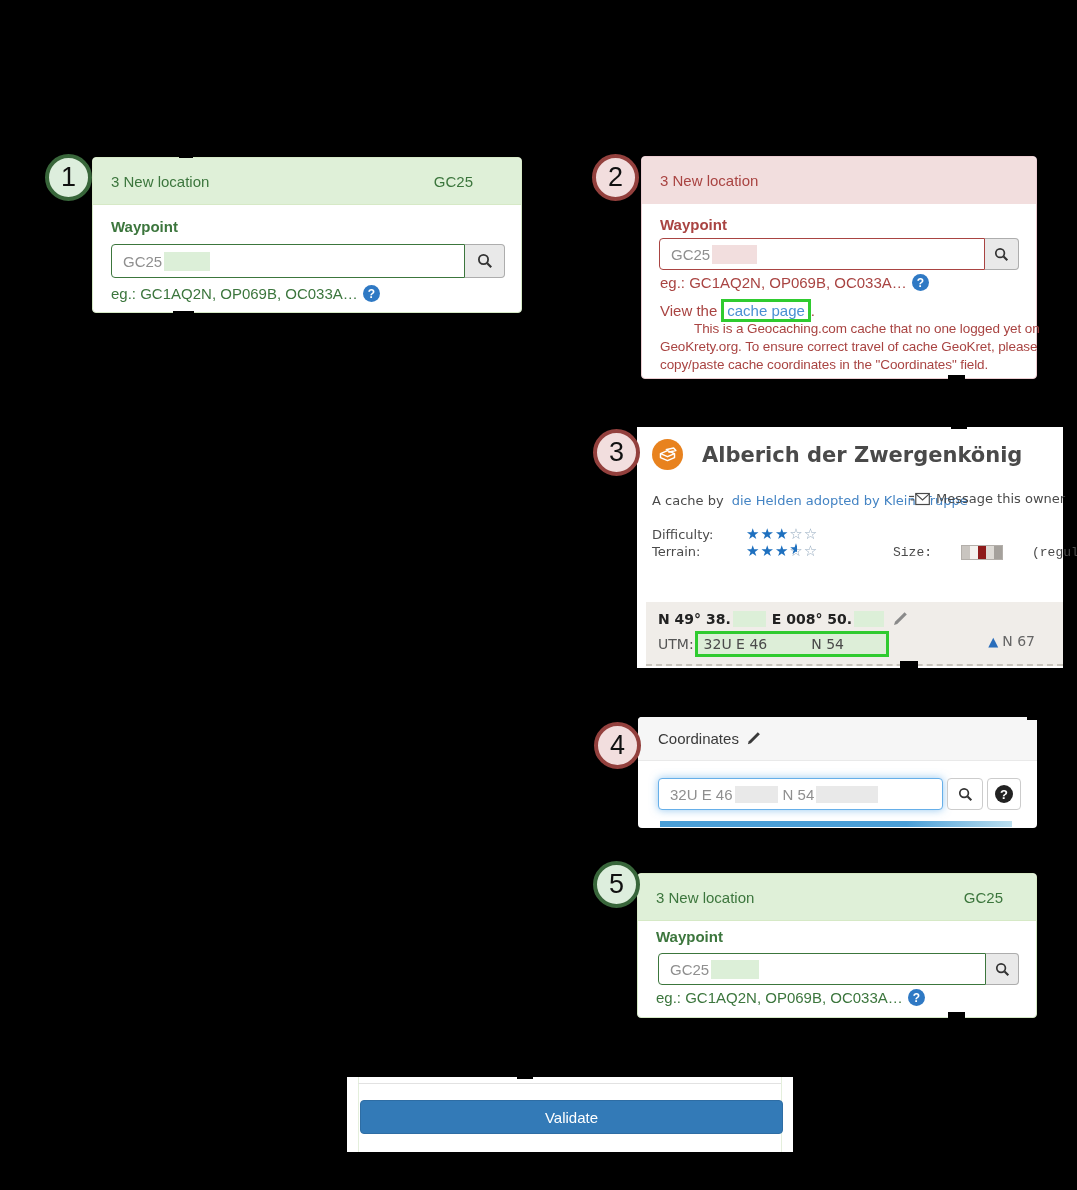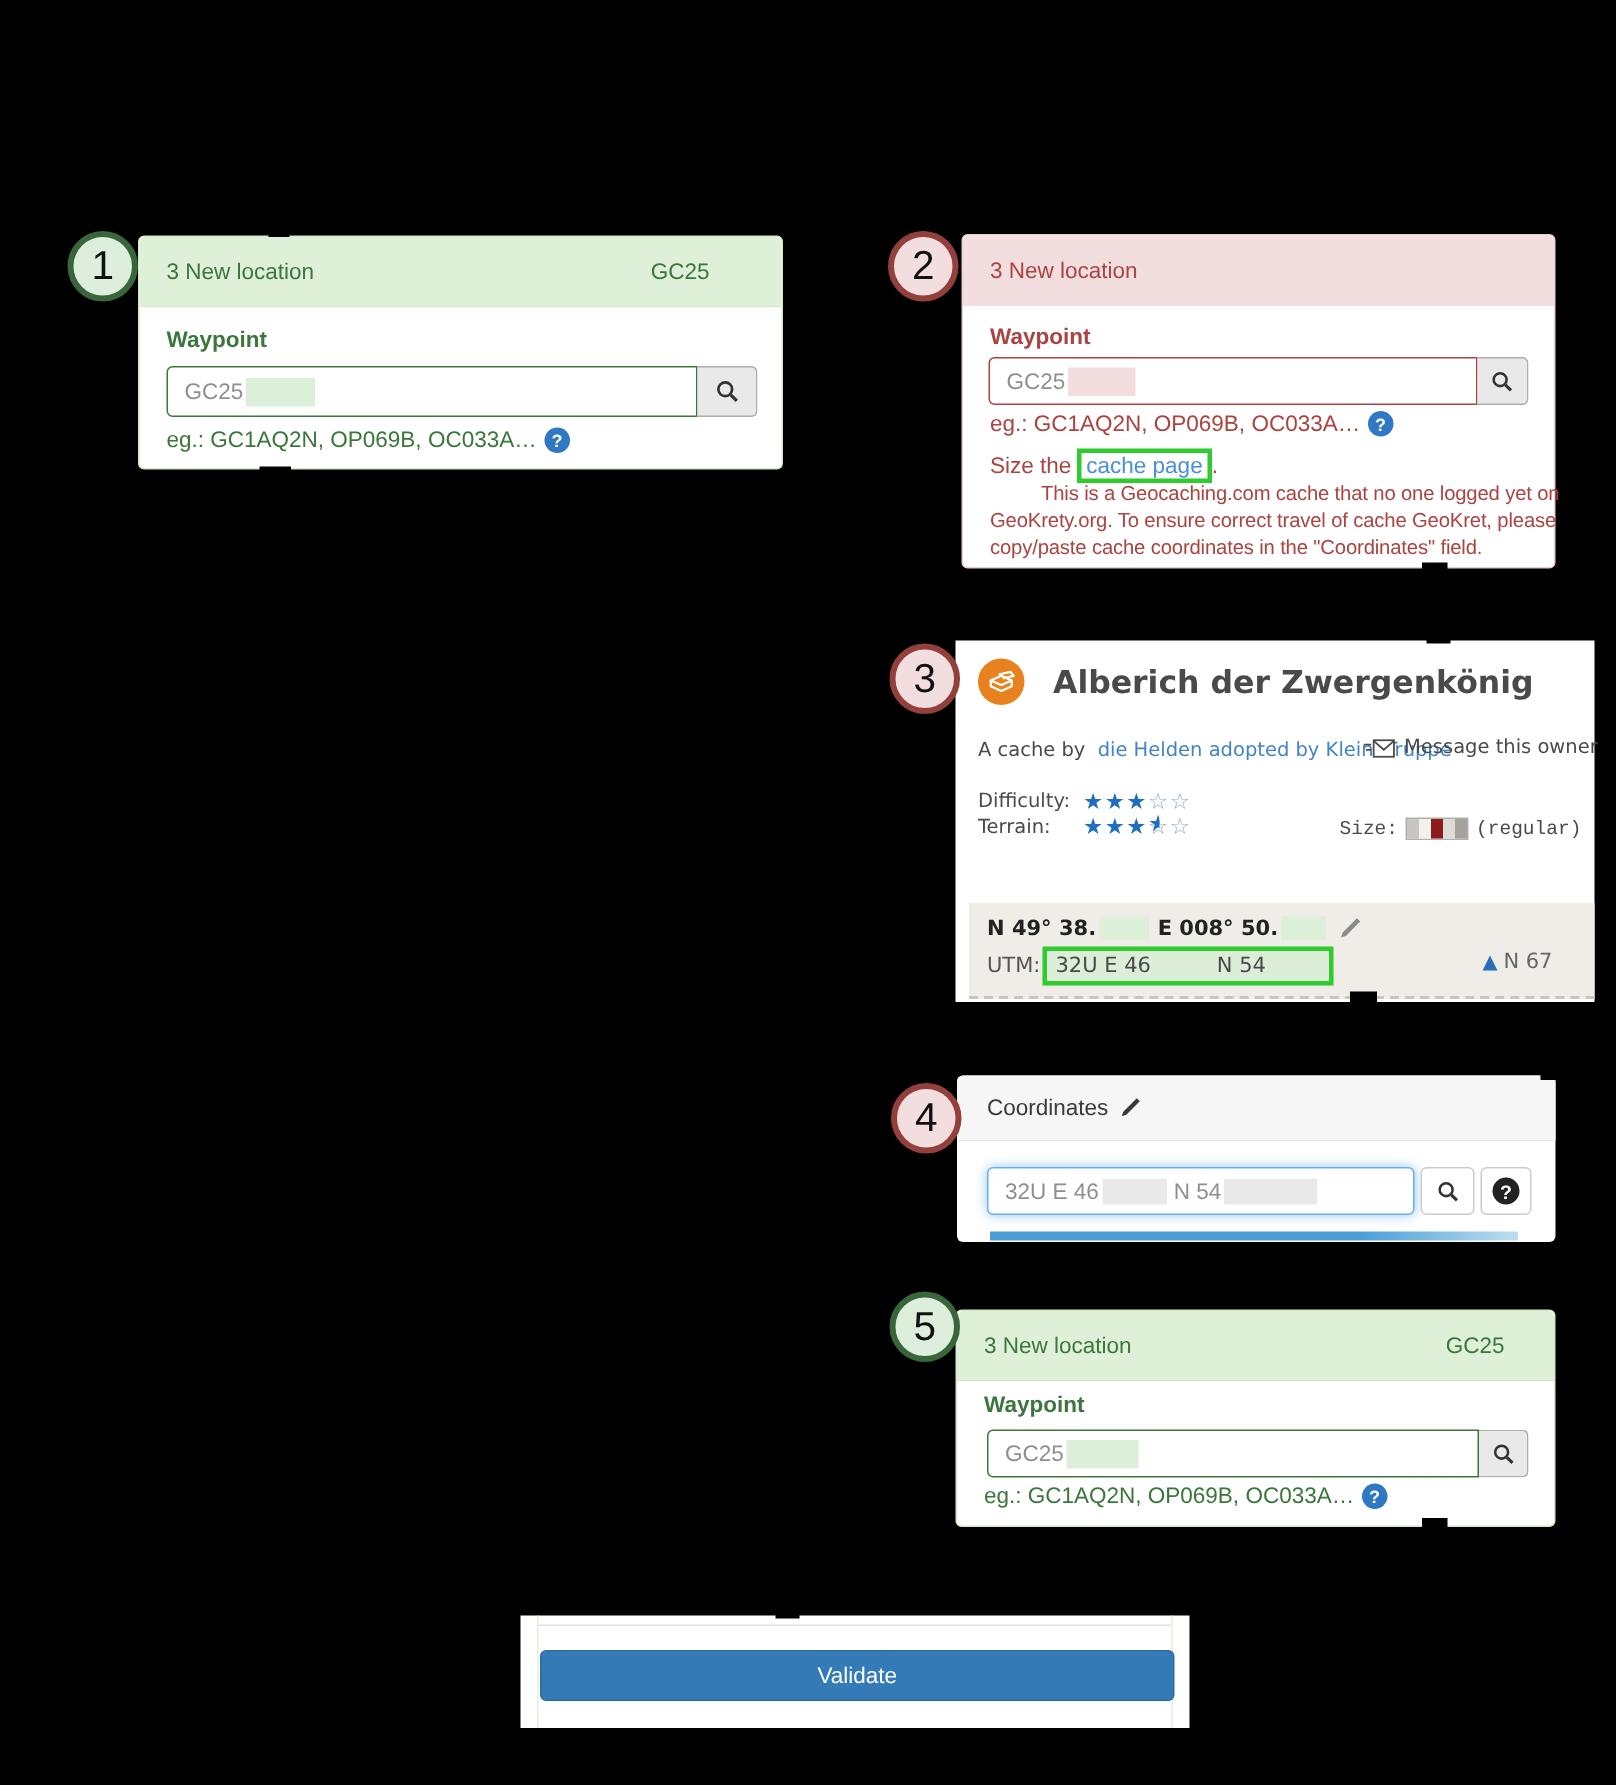--- a/index.html
+++ b/index.html
@@ -46,21 +46,21 @@
   .cache-link{color:#4a90d2;border:3px solid #2fcb2f;padding:0 3px;margin-left:4px;}
   .warnline{position:absolute;left:18px;font-size:13.5px;color:#a94442;white-space:nowrap;letter-spacing:-0.1px;}
   
   .gc-title{position:absolute;font-family:"DejaVu Sans",sans-serif;font-weight:bold;
             font-size:21px;color:#4a4a4a;white-space:nowrap;text-align:center;}
   .gc-icon{position:absolute;width:31px;height:31px;border-radius:50%;background:#e8821e;
            display:flex;align-items:center;justify-content:center;}
   .byline{position:absolute;font-size:13px;color:#4a4a4a;white-space:nowrap;}
   .byline a, .bluelink{color:#4484c4;text-decoration:none;}
   .msgowner{position:absolute;font-size:13px;color:#4a4a4a;display:flex;align-items:center;gap:5px;white-space:nowrap;}
-  .dtrow{position:absolute;font-size:13px;color:#4a4a4a;display:flex;align-items:center;white-space:nowrap;}
+  .dtrow{position:absolute;font-size:13px;color:#4a4a4a;display:flex;align-items:center;white-space:nowrap;gap:24px;}
   .stars{font-size:15px;letter-spacing:1px;line-height:1;}
   .st.f{color:#1e70bf;}
   .st.e{color:#93a9be;}
   .st.h{position:relative;color:#93a9be;}
   .st.h > span{position:absolute;left:0;top:0;width:55%;overflow:hidden;color:#1e70bf;}
   .sizeicon{display:inline-flex;border:1px solid #b3afaa;height:13px;margin:0 5px;}
   .sizeicon i{display:block;width:8px;height:13px;}
   .coordbar{position:absolute;background:#f0ede9;border-bottom:2px dashed #c9c5bd;box-sizing:border-box;}
   .coordline1{position:absolute;left:12px;top:9px;font-size:14px;font-weight:bold;color:#222;
               display:flex;align-items:center;white-space:nowrap;}
@@ -145,21 +145,21 @@
             <circle cx="6.5" cy="6.5" r="4.6" fill="none" stroke="#333" stroke-width="1.8"></circle>
             <line x1="10.2" y1="10.2" x2="14.2" y2="14.2" stroke="#333" stroke-width="2.2"></line>
           </svg>
       </div>
     </div>
     <div class="hint redt" style="top:117px;">
       <span>eg.: GC1AQ2N, OP069B, OC033A…</span>
       <span class="qicon">?</span>
     </div>
     <div class="viewline" style="top:142px;">
-      <span>Size the</span>
+      <span>View the</span>
       <span class="cache-link">cache page</span>
       <span>.</span>
     </div>
     <div class="warnline" style="top:164px;margin-left:34px;">This is a Geocaching.com cache that no one logged yet on</div>
     <div class="warnline" style="top:182px;">GeoKrety.org. To ensure correct travel of cache GeoKret, please</div>
     <div class="warnline" style="top:200px;">copy/paste cache coordinates in the "Coordinates" field.</div>
   </div>
 
   <div class="panel" style="left:637px;top:427px;width:426px;height:241px;font-family:'DejaVu Sans',sans-serif;">
     <div class="gc-icon" style="left:15px;top:12px;">

